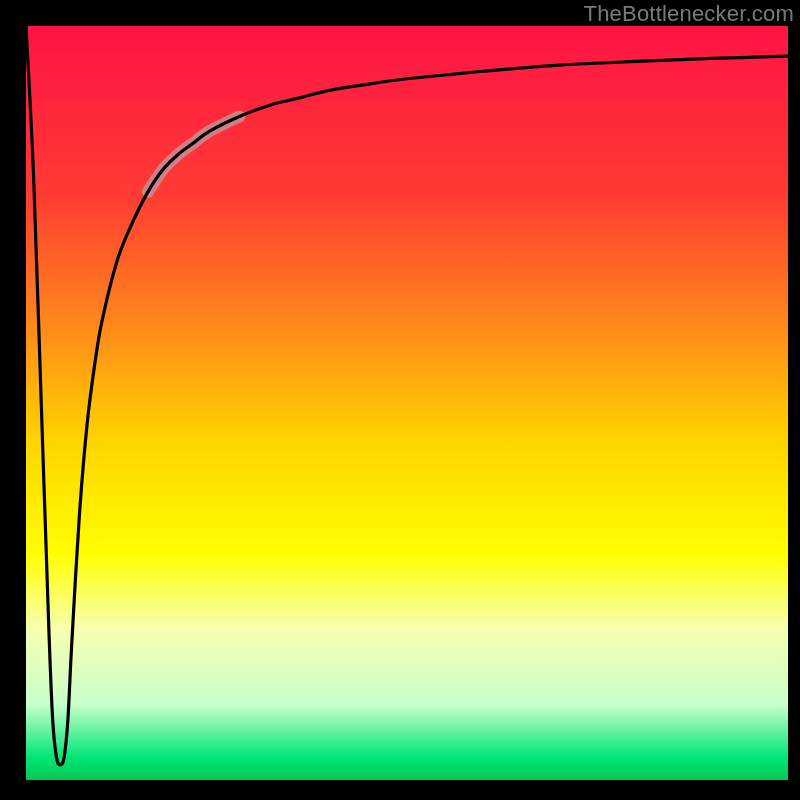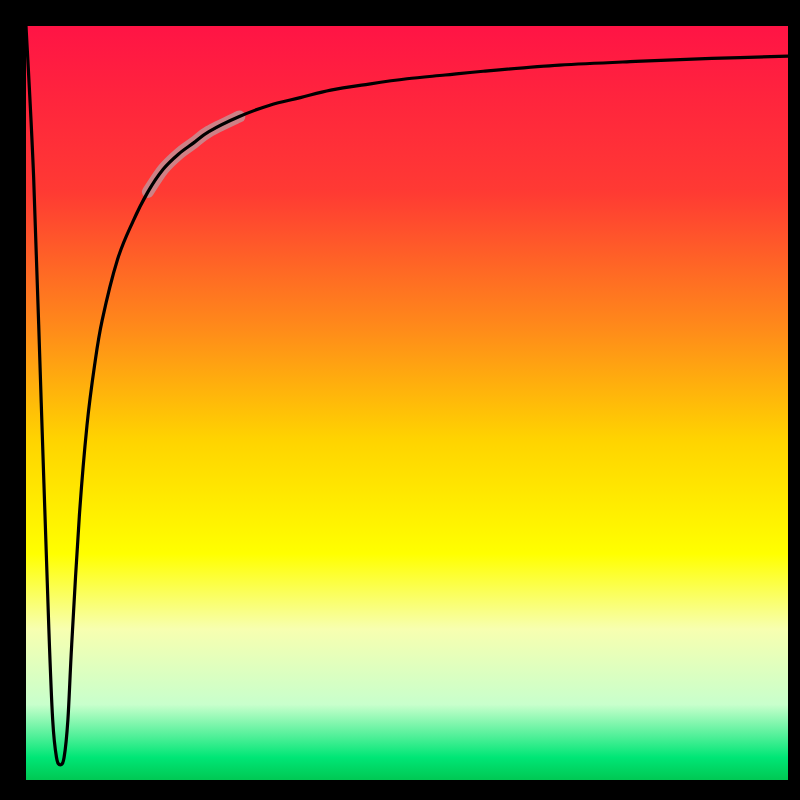--- a/index.html
+++ b/index.html
@@ -33,20 +33,21 @@
     top: 0;
     width: 800px;
     height: 800px;
     display: block;
   }
 </style>
 </head>
 <body>
 
 <div class="stage">
+  <div class="watermark">TheBottlenecker.com</div>
 
   <svg class="chart" viewBox="0 0 800 800">
     <defs>
       <linearGradient id="bg-grad" x1="0" y1="0" x2="0" y2="1">
           <stop offset="0%" stop-color="#ff1445"></stop>
           <stop offset="22%" stop-color="#ff3a33"></stop>
           <stop offset="40%" stop-color="#ff8a1a"></stop>
           <stop offset="55.00000000000001%" stop-color="#ffd400"></stop>
           <stop offset="70%" stop-color="#ffff00"></stop>
           <stop offset="80%" stop-color="#f7ffb0"></stop>

